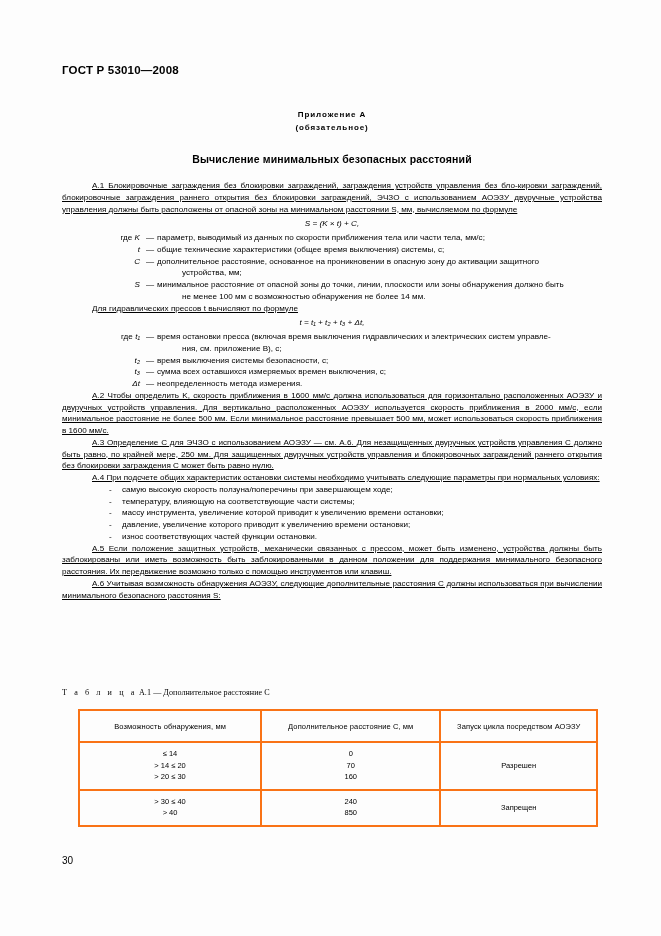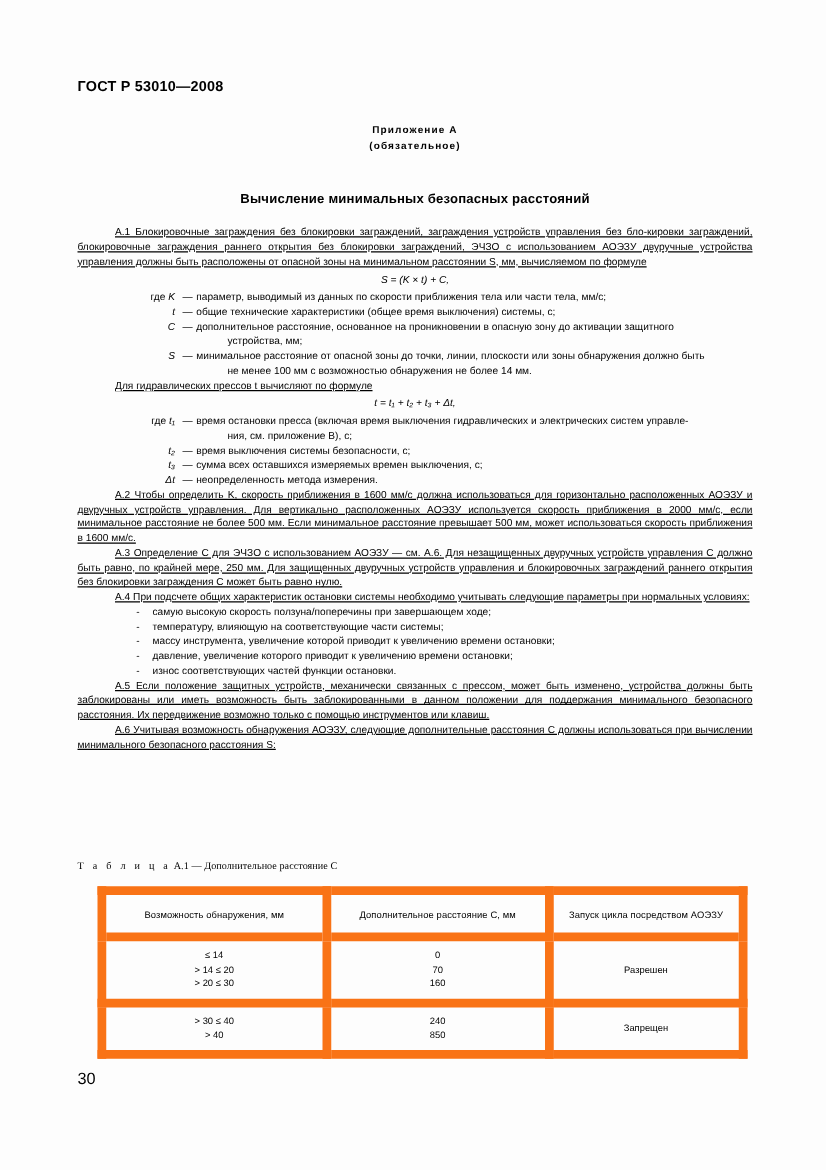--- a/index.html
+++ b/index.html
@@ -39,21 +39,21 @@
     left: 0;
     top: 64px;
     font-size: 11.5px;
     font-weight: bold;
     letter-spacing: 0.2px;
     white-space: nowrap;
   }
   .annex-block {
     position: absolute;
     left: 0;
-    top: 97px;
+    top: 108px;
     width: 540px;
     text-align: center;
     font-size: 8px;
     font-weight: bold;
     letter-spacing: 0.9px;
     line-height: 13px;
   }
   .annex-block .line2 { font-weight: bold; letter-spacing: 0.9px; }
 
   .doc-title {
@@ -157,21 +157,21 @@
   table.data {
     position: absolute;
     left: 16px;
     top: 709px;
     width: 520px;
     border-collapse: collapse;
     font-size: 7.5px;
   }
   table.data th,
   table.data td {
-    border: 7px solid #f97316;
+    border: 2px solid #f97316;
     text-align: center;
     vertical-align: middle;
     padding: 0;
   }
   table.data th {
     font-weight: normal;
     height: 30px;
     border-bottom-width: 2px;
     letter-spacing: 0.1px;
   }
@@ -183,21 +183,21 @@
     line-height: 11.5px;
   }
   .col1 { width: 183px; }
   .col2 { width: 180px; }
   .col3 { width: 157px; }
 
   .page-number {
     position: absolute;
     left: 62px;
     top: 855px;
-    font-size: 13px;
+    font-size: 10px;
   }
 </style>
 </head>
 <body>
 
 <div class="page">
   <div class="sheet"></div>
 
   <div class="content">
 

